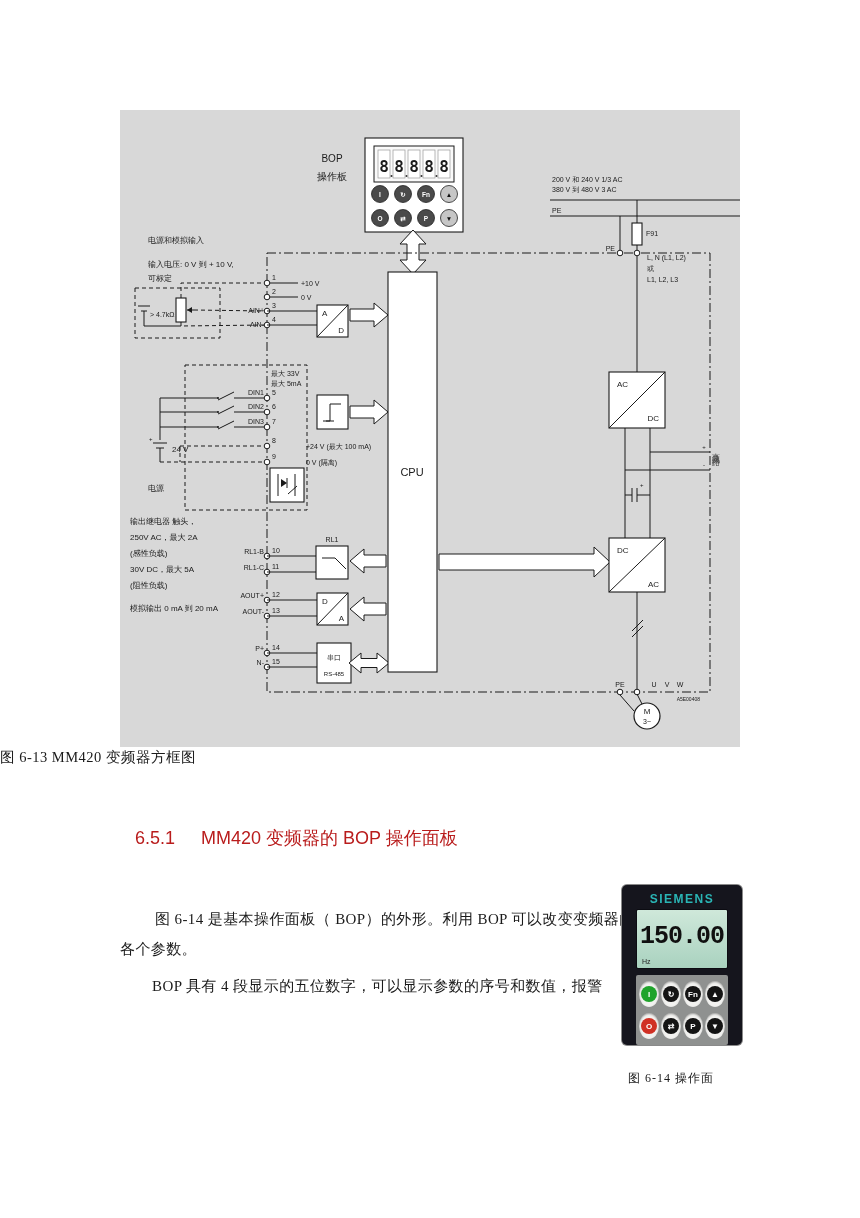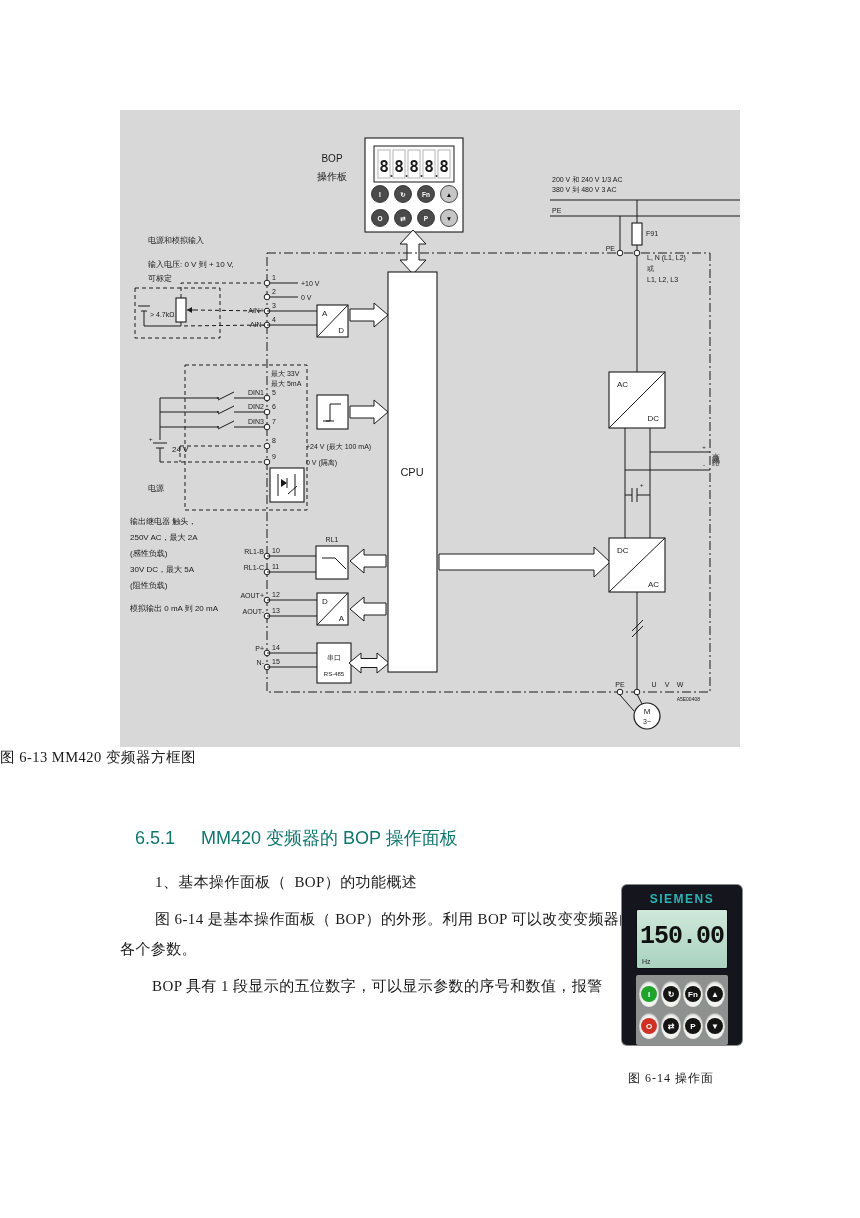--- a/index.html
+++ b/index.html
@@ -24,21 +24,21 @@
   .bg{fill:#fff;stroke:#999;stroke-width:0.7}
   .btn-glyph{fill:#fff;font-size:6.5px;font-weight:bold;text-anchor:middle}
   .btn-glyph-dark{fill:#111;font-size:6.5px;font-weight:bold;text-anchor:middle}
   .seg{font-family:"DejaVu Sans Mono",monospace;font-size:16px;font-weight:bold;text-anchor:middle}
   .vtext{position:absolute;left:589px;top:336px;writing-mode:vertical-rl;
          font:8px "Liberation Sans",sans-serif;color:#444;letter-spacing:2px;}
   
   .cap613{position:absolute;left:0;top:748px;width:860px;text-align:left;
           font-size:14.5px;letter-spacing:0.5px;}
   .heading{position:absolute;left:135px;top:826px;font-family:"Liberation Sans",sans-serif;
-           font-size:18px;color:#0f766e;}
+           font-size:18px;color:#b91c1c;}
   .heading .num{margin-right:26px;}
   .bline{position:absolute;font-size:15px;letter-spacing:0.4px;white-space:pre;}
   .p1{left:155px;top:873px;}
   .p2l1{left:155px;top:910px;}
   .p2l2{left:120px;top:940px;}
   .p3l1{left:152px;top:977px;}
   .p3l2{left:118px;top:1010px;}
   
   .bop-photo{position:absolute;left:622px;top:885px;width:120px;height:160px;
              background:#15151d;border-radius:5px;box-sizing:border-box;
@@ -354,24 +354,23 @@
     </svg>
     <div class="vtext">直流回路</div>
   </div>
 
   <div class="cap613">图 6-13 MM420 变频器方框图</div>
 
   <div class="heading">
     <span class="num">6.5.1</span><span>MM420 变频器的 BOP 操作面板</span>
   </div>
 
-  <div class="bline p1">1、基本操作面板（  BOP）的功能概述</div>
   <div class="bline p2l1">图 6-14 是基本操作面板（ BOP）的外形。利用 BOP 可以改变变频器的</div>
   <div class="bline p2l2">各个参数。</div>
-  <div class="bline p3l1">BOP 具有 1 段显示的五位数字，可以显示参数的序号和数值，报警</div>
+  <div class="bline p3l1">BOP 具有 4 段显示的五位数字，可以显示参数的序号和数值，报警</div>
 
   <div class="bop-photo">
     <div class="bop-brand">SIEMENS</div>
     <div class="bop-display">
       <div class="bop-value">150.00</div>
       <div class="bop-unit">Hz</div>
     </div>
     <div class="bop-keys">
       <div class="key-oval">
           <div class="key green">I</div>

